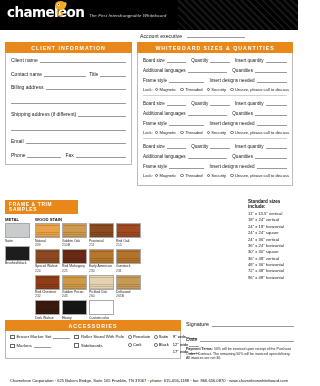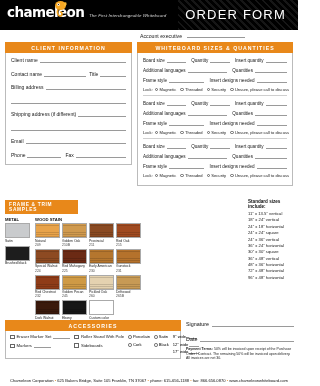--- a/index.html
+++ b/index.html
@@ -175,21 +175,20 @@
     <span class="logo-text">chameleon</span>
     <svg class="logo-mark" viewBox="0 0 30 34">
       <ellipse cx="15" cy="11" rx="11" ry="9" fill="#F5A623"></ellipse>
       <path d="M22 6 Q28 2 27 9 Q26 13 22 12 Z" fill="#F7B733"></path>
       <circle cx="11" cy="9" r="2.6" fill="#ffffff"></circle>
       <circle cx="11" cy="9" r="1.2" fill="#111"></circle>
       <path d="M10 19 Q7 27 12 31 Q17 34 18 28 Q18 24 14 24" fill="none" stroke="#F5A623" stroke-width="3.4"></path>
     </svg>
   </div>
   <div class="tagline">The First Interchangeable Whiteboard</div>
-  <div class="order-form-title">ORDER FORM</div>
 </div>
 
 <div class="acct-exec">
   <span>Account executive</span>
   <span class="line"></span>
 </div>
 
 <div class="col-left">
   <div class="panel-head">CLIENT INFORMATION</div>
   <div class="panel-body">

